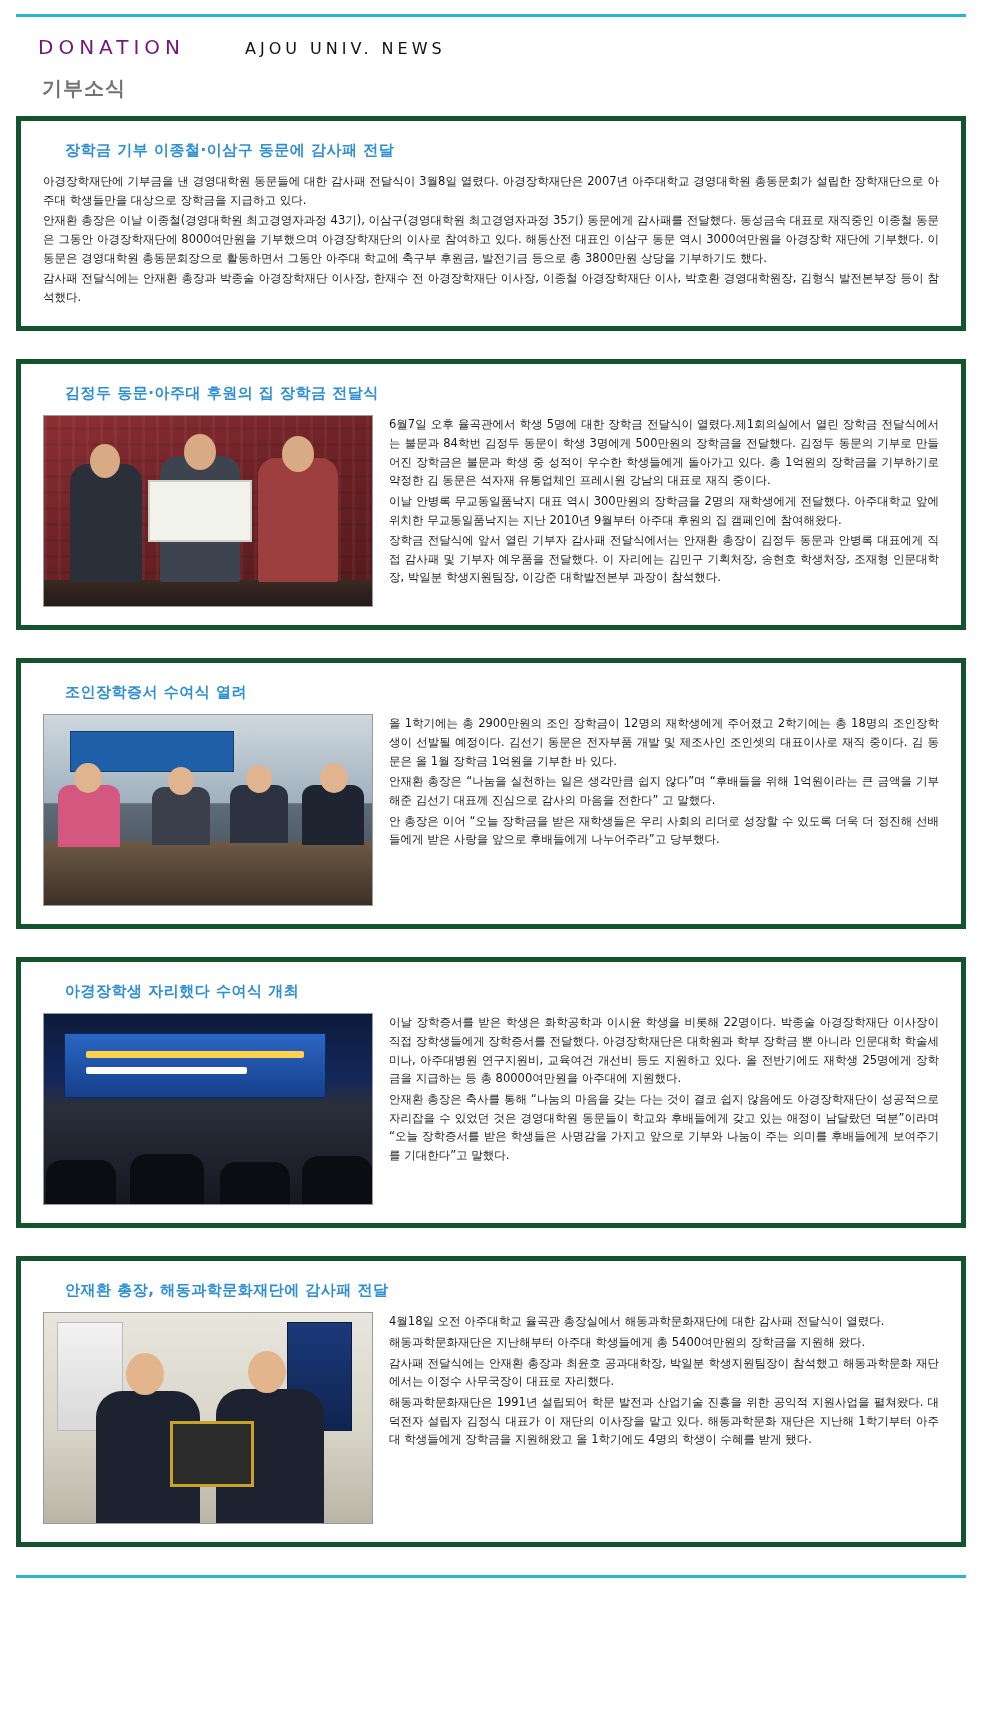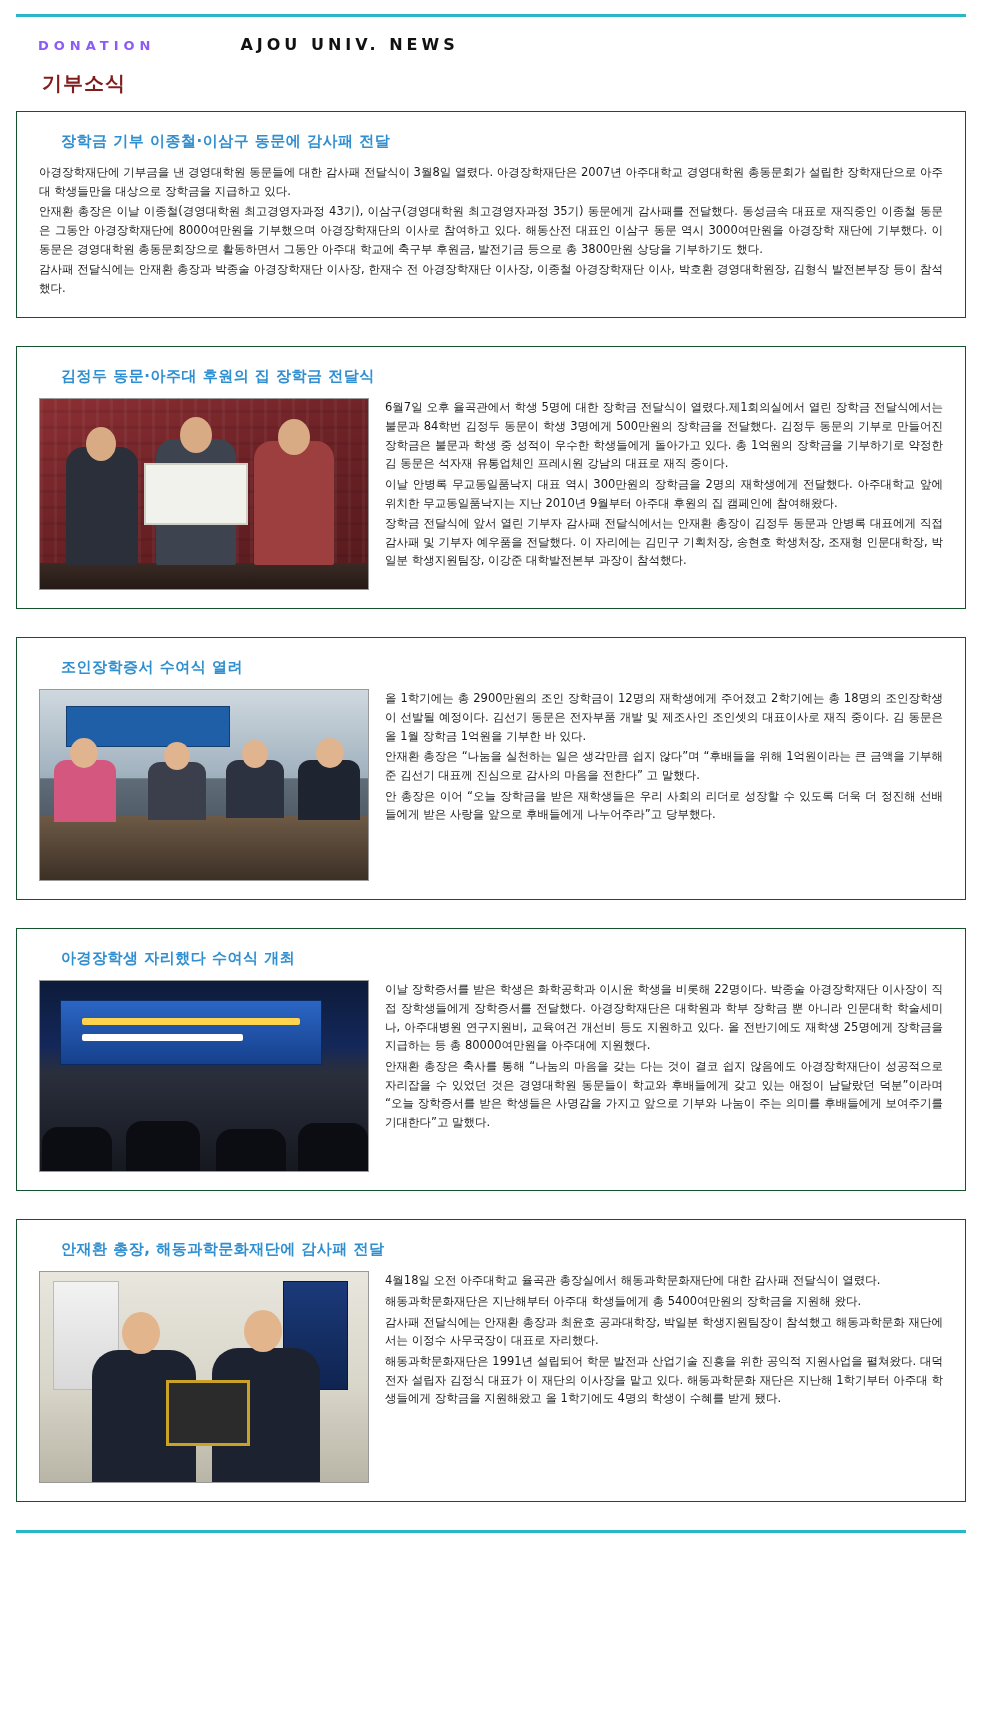--- a/index.html
+++ b/index.html
@@ -20,41 +20,41 @@
     height: 3px;
     background: #29b6c8;
     margin: 14px 16px 0 16px;
   }
   .masthead {
     display: flex;
     align-items: baseline;
     padding: 18px 0 6px 38px;
   }
   .masthead .donation {
-    color: #8b5cf6;
-    font-size: 13px;
-    font-weight: bold;
+    color: #701a75;
+    font-size: 20px;
+    font-weight: normal;
     letter-spacing: 5px;
   }
   .masthead .newsname {
     color: #111;
     font-size: 16px;
-    font-weight: bold;
+    font-weight: normal;
     letter-spacing: 4px;
-    margin-left: 85px;
+    margin-left: 60px;
   }
   .section-title {
     font-size: 20px;
-    color: #7f1d1d;
+    color: #737373;
     font-weight: bold;
     padding: 10px 0 14px 42px;
     letter-spacing: 1px;
   }
   .card {
-    border: 1px solid #14532d;
+    border: 5px solid #14532d;
     background: #ffffff;
     margin: 0 16px 28px 16px;
     padding: 16px 22px 18px 22px;
   }
   .card-title {
     color: #2f8fd0;
     font-size: 15px;
     font-weight: bold;
     margin: 4px 0 12px 22px;
     letter-spacing: 0.5px;

